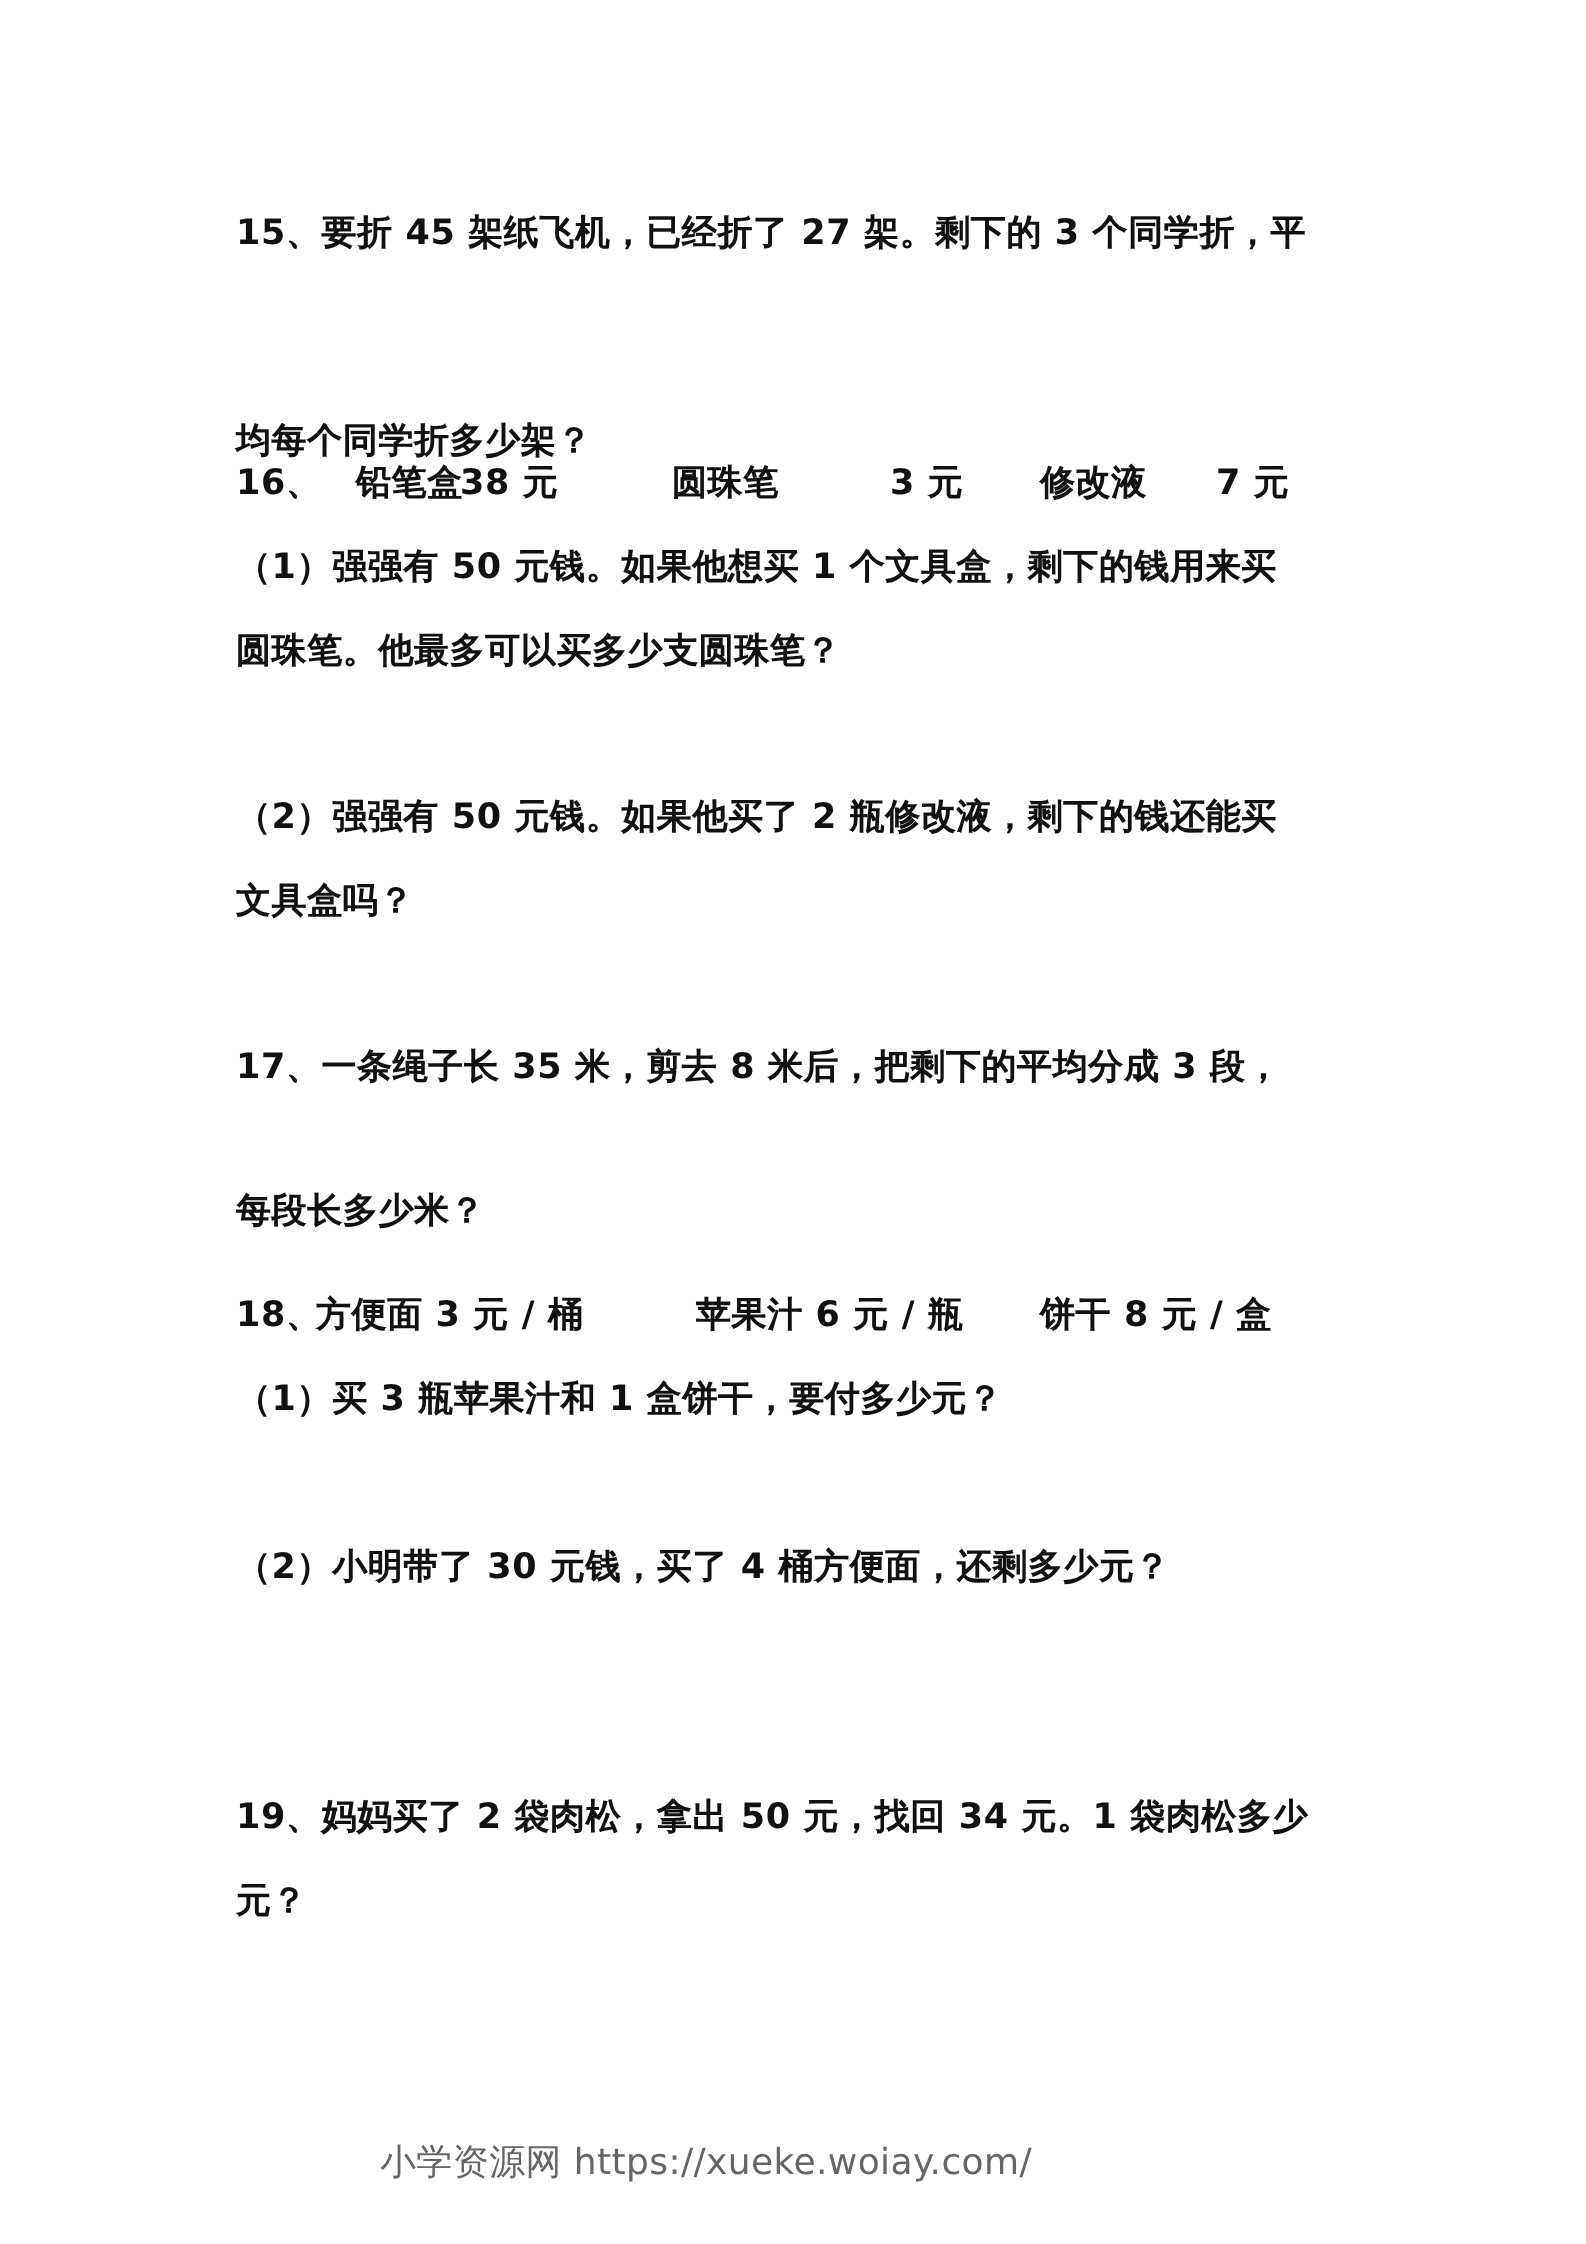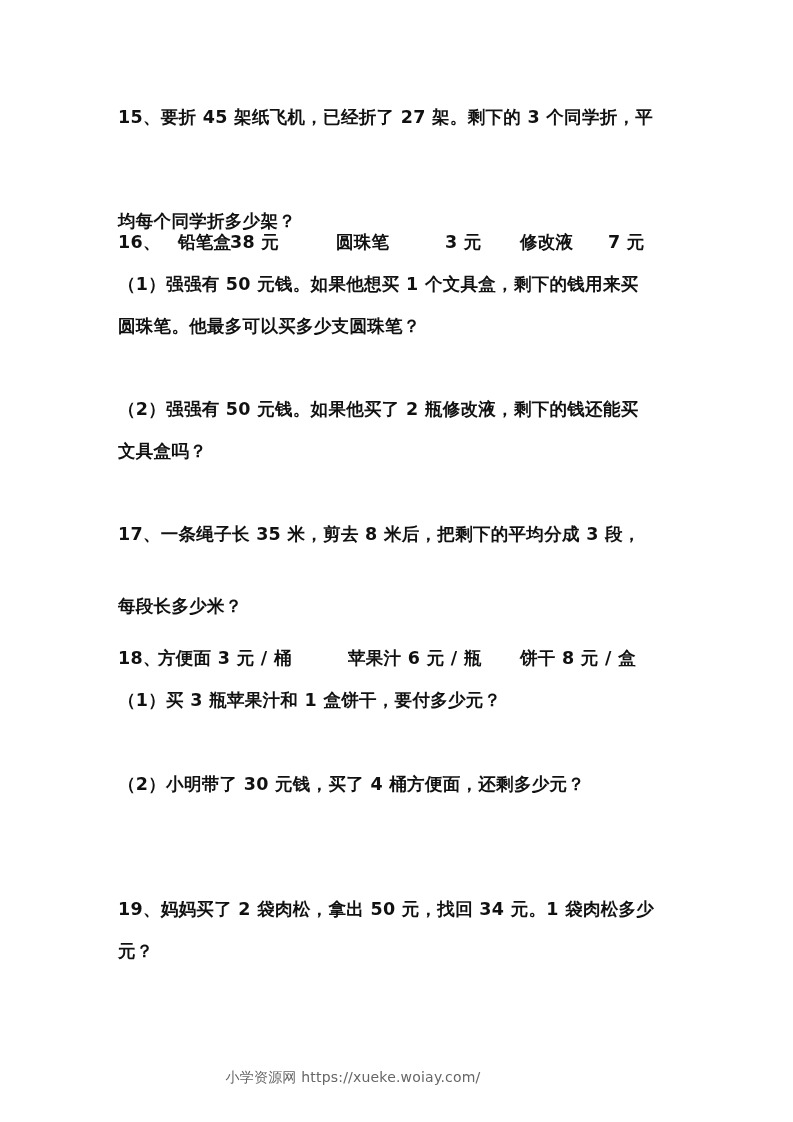--- a/index.html
+++ b/index.html
@@ -2,21 +2,21 @@
 <html><head>
 <meta charset="utf-8">
 <style>
   html, body { margin: 0; padding: 0; background: #ffffff; }
   body { width: 793px; height: 1122px; position: relative; overflow: hidden;
          font-family: "DejaVu Sans", "Liberation Sans", sans-serif; color: #111; }
   .line { position: absolute; left: 118px; font-size: 17.5px; font-weight: bold;
           white-space: nowrap; line-height: 24px; letter-spacing: 0.3px; }
   .seg { position: absolute; top: 0; white-space: nowrap; }
   .footer { position: absolute; top: 1069px; left: 0; width: 706px; text-align: center;
-            font-size: 14px; color: #666; font-weight: normal; letter-spacing: 0.2px; }
+            font-size: 18px; color: #666; font-weight: normal; letter-spacing: 0.2px; }
 </style>
 </head>
 <body>
 
 <div class="line" style="top:105px;">15、要折 45 架纸飞机，已经折了 27 架。剩下的 3 个同学折，平</div>
 <div class="line" style="top:165px;margin-top:44px;">均每个同学折多少架？</div>
 
 <div class="line" style="top:230px; width:600px; height:24px;">
   <span class="seg" style="left:0px;">16、</span>
   <span class="seg" style="left:40px;margin-left:20px;">铅笔盒</span>

